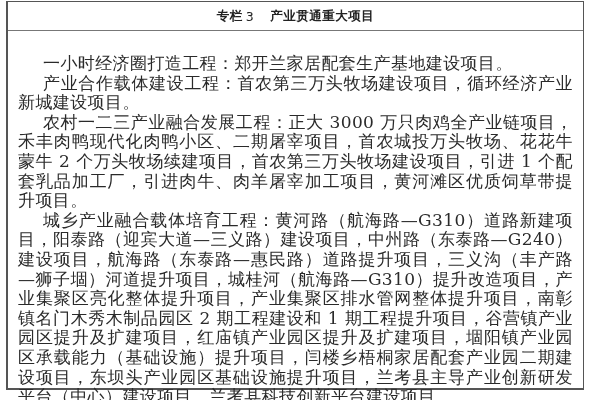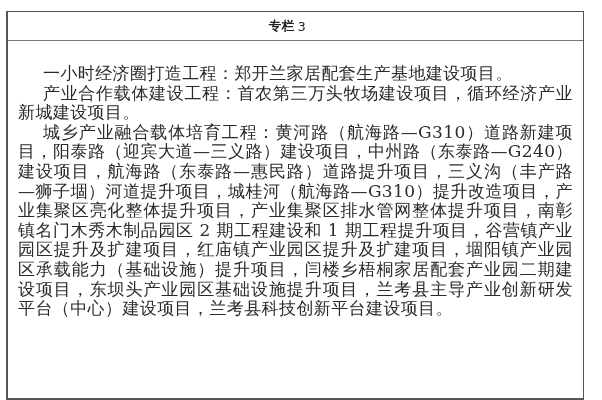--- a/index.html
+++ b/index.html
@@ -11,21 +11,21 @@
       width: 602px;
       height: 400px;
       position: relative;
       overflow: hidden;
       font-family: "DejaVu Serif", "Liberation Serif", serif;
       color: #222222;
     }
     .box {
       position: absolute;
       left: 6px;
-      top: 11px;
+      top: 1px;
       width: 578px;
       height: 389px;
       border: 1px solid #555555;
       border-left: 2px solid #555555;
       border-bottom: 2px solid #555555;
       box-sizing: border-box;
     }
     .box-header {
       height: 28px;
       border-bottom: 1px solid #777777;
@@ -56,19 +56,21 @@
       text-align-last: left;
     }
   </style>
 </head>
 <body>
 
 <div class="box">
   <div class="box-header">
     <span>专栏</span>
     <span class="num">3</span>
+    <span>产业贯通重大项目</span>
   </div>
   <div class="box-body">
     <p class="para">一小时经济圈打造工程：郑开兰家居配套生产基地建设项目。</p>
     <p class="para">产业合作载体建设工程：首农第三万头牧场建设项目，循环经济产业新城建设项目。</p>
+    <p class="para">农村一二三产业融合发展工程：正大 3000 万只肉鸡全产业链项目，禾丰肉鸭现代化肉鸭小区、二期屠宰项目，首农城投万头牧场、花花牛蒙牛 2 个万头牧场续建项目，首农第三万头牧场建设项目，引进 1 个配套乳品加工厂，引进肉牛、肉羊屠宰加工项目，黄河滩区优质饲草带提升项目。</p>
     <p class="para">城乡产业融合载体培育工程：黄河路（航海路—G310）道路新建项目，阳泰路（迎宾大道—三义路）建设项目，中州路（东泰路—G240）建设项目，航海路（东泰路—惠民路）道路提升项目，三义沟（丰产路—狮子堌）河道提升项目，城桂河（航海路—G310）提升改造项目，产业集聚区亮化整体提升项目，产业集聚区排水管网整体提升项目，南彰镇名门木秀木制品园区 2 期工程建设和 1 期工程提升项目，谷营镇产业园区提升及扩建项目，红庙镇产业园区提升及扩建项目，堌阳镇产业园区承载能力（基础设施）提升项目，闫楼乡梧桐家居配套产业园二期建设项目，东坝头产业园区基础设施提升项目，兰考县主导产业创新研发平台（中心）建设项目，兰考县科技创新平台建设项目。</p>
   </div>
 </div>
 
 </body></html>

